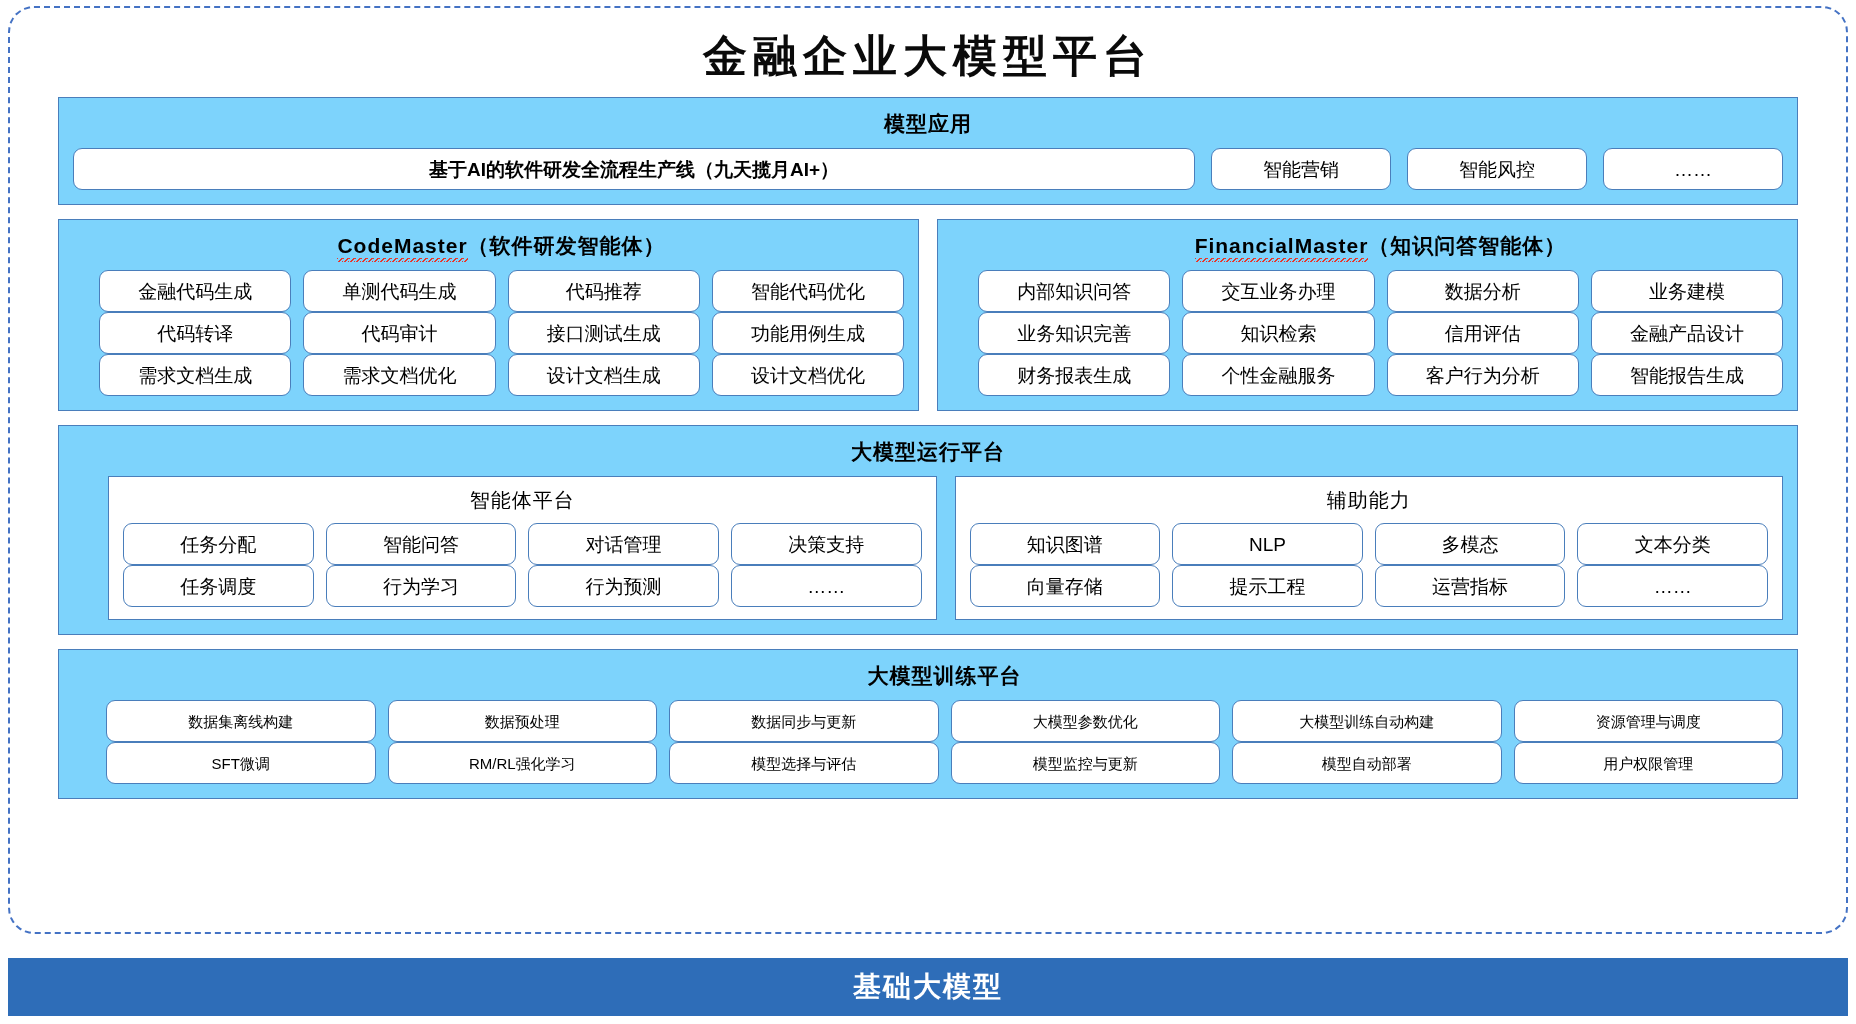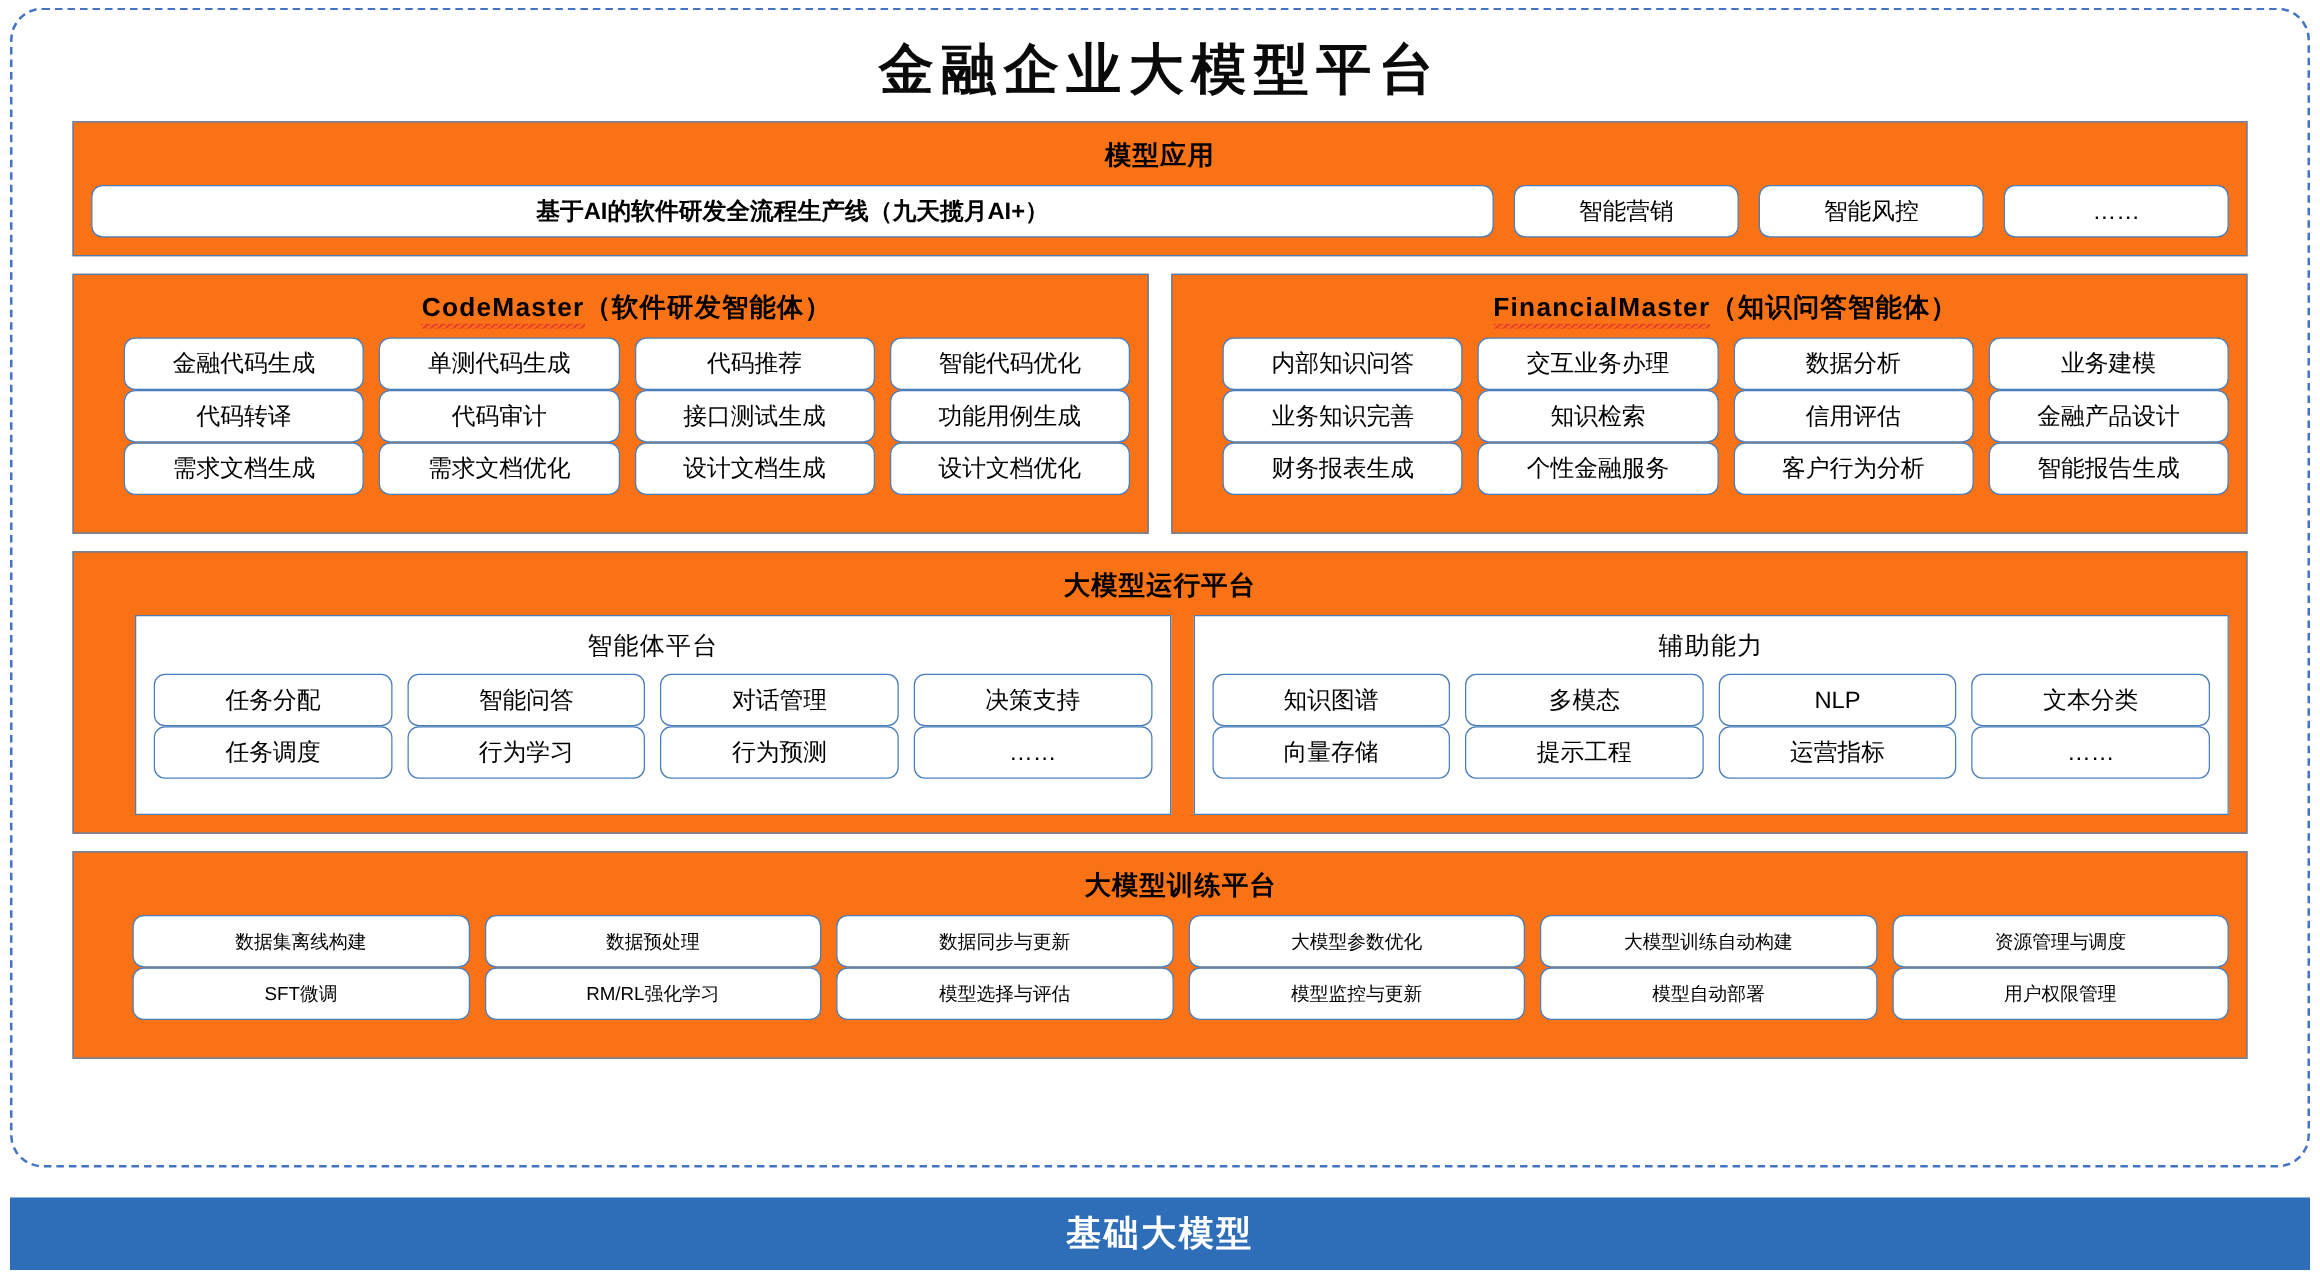--- a/index.html
+++ b/index.html
@@ -53,21 +53,21 @@
     letter-spacing: 6px;
     line-height: 1.25;
     margin: 6px 0 14px 0;
     color: #0a0a0a;
     white-space: nowrap;
   }
 
   
   .section {
     border: 1.6px solid #4a7ebb;
-    background: #f97316;
+    background: #7dd3fc;
     box-sizing: border-box;
     padding: 10px 14px 14px 14px;
     margin-bottom: 14px;
   }
   .section-title {
     text-align: center;
     font-size: 21px;
     font-weight: 700;
     letter-spacing: 1px;
     margin: 2px 0 10px 0;
@@ -115,21 +115,21 @@
     white-space: nowrap;
     padding: 0 6px;
   }
   .pill.wide-text { font-size: 15px; }
 
   .pill-row {
     display: grid;
     gap: 12px;
     margin-bottom: 0;
   }
-  .pill-row:last-child { margin-bottom: 16px; }
+  .pill-row:last-child { margin-bottom: 0; }
 
   
   .apps-row {
     display: grid;
     grid-template-columns: 1fr 180px 180px 180px;
     gap: 16px;
   }
   .apps-row .pill.primary {
     font-weight: 700;
     font-size: 19px;
@@ -275,22 +275,22 @@
               <div class="pill">行为学习</div>
               <div class="pill">行为预测</div>
               <div class="pill">……</div>
             </div>
           </div>
 
           <div class="subcard">
             <div class="section-title regular">辅助能力</div>
             <div class="pill-row grid4">
               <div class="pill">知识图谱</div>
+              <div class="pill">NLP</div>
               <div class="pill">多模态</div>
-              <div class="pill">NLP</div>
               <div class="pill">文本分类</div>
             </div>
             <div class="pill-row grid4">
               <div class="pill">向量存储</div>
               <div class="pill">提示工程</div>
               <div class="pill">运营指标</div>
               <div class="pill">……</div>
             </div>
           </div>
 

